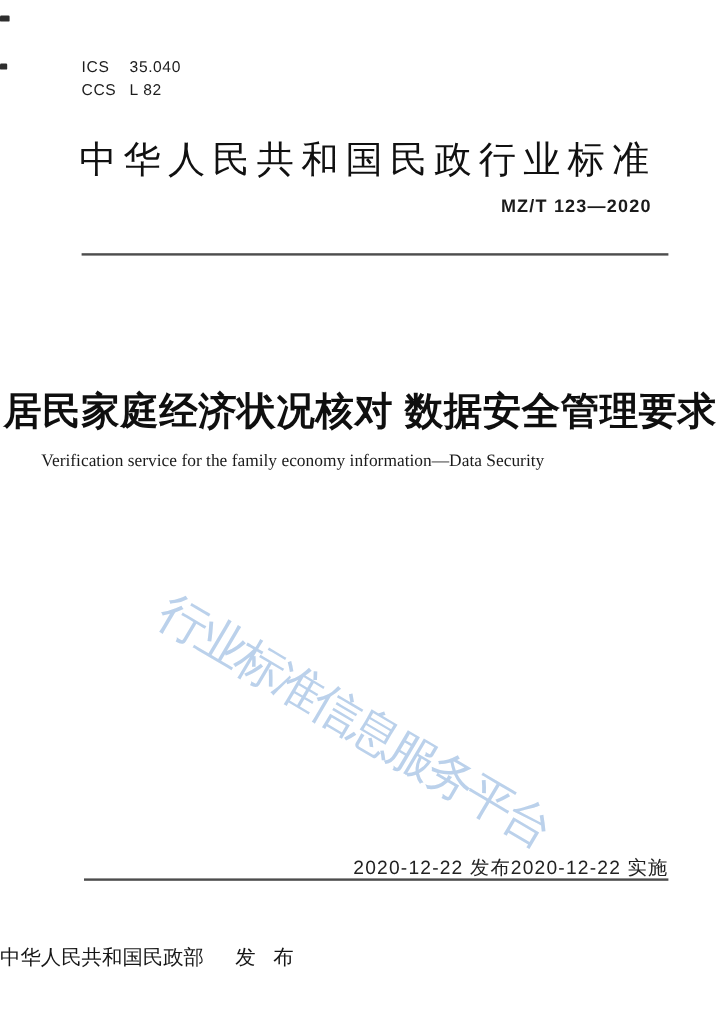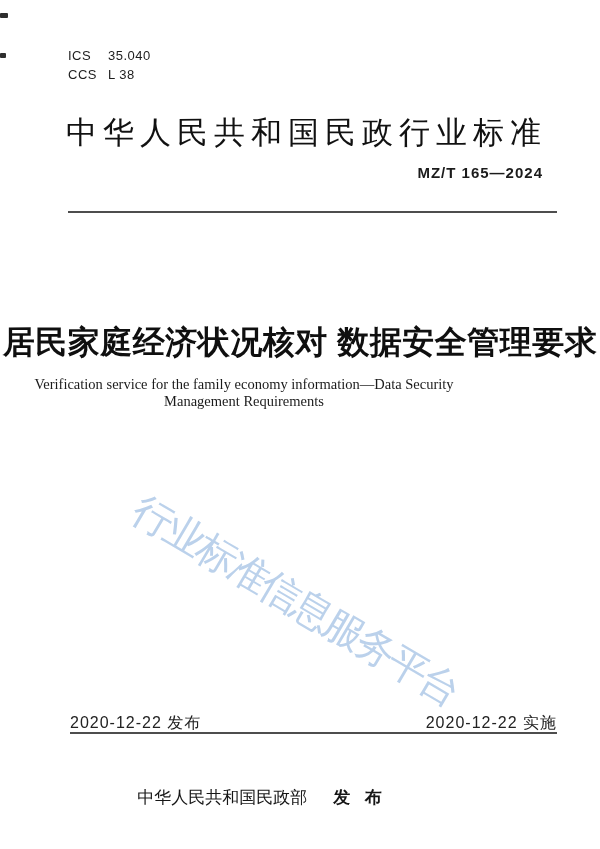--- a/index.html
+++ b/index.html
@@ -100,70 +100,69 @@
     transform-origin: 0 0;
     pointer-events: none;
   }
 
   .date-row {
     position: absolute;
     left: 70px;
     top: 713px;
     width: 487px;
     display: flex;
-    justify-content: space-between;
+    justify-content: flex-end;
     font-size: 16px;
     letter-spacing: 1px;
     color: #222222;
   }
 
   .publisher-row {
     position: absolute;
     left: 0;
     top: 786px;
     width: 524px;
     display: flex;
-    justify-content: center;
+    justify-content: flex-start;
     align-items: baseline;
     column-gap: 26px;
     font-size: 17px;
     color: #161616;
   }
-  .publish-label { letter-spacing: 5px; font-weight: bold; }
+  .publish-label { letter-spacing: 5px; }
 </style>
 </head>
 <body>
 
 <div class="page">
 
   <div class="scan-mark scan-mark-1"></div>
   <div class="scan-mark scan-mark-2"></div>
 
   <div class="codes">
     <div class="code-line">
       <span class="code-label">ICS</span>
       <span class="code-value">35.040</span>
     </div>
     <div class="code-line">
       <span class="code-label">CCS</span>
-      <span class="code-value">L 38</span>
+      <span class="code-value">L 82</span>
     </div>
   </div>
 
   <div class="std-name">中华人民共和国民政行业标准</div>
 
-  <div class="std-number">MZ/T 165—2024</div>
+  <div class="std-number">MZ/T 123—2020</div>
 
   <div class="rule rule-top"></div>
 
   <h1 class="title-cn">居民家庭经济状况核对 数据安全管理要求</h1>
 
   <div class="title-en">
     <div>Verification service for the family economy information—Data Security</div>
-    <div>Management Requirements</div>
   </div>
 
   <div class="watermark">行业标准信息服务平台</div>
 
   <div class="date-row">
     <span>2020-12-22 发布</span>
     <span>2020-12-22 实施</span>
   </div>
 
   <div class="rule rule-bottom"></div>

